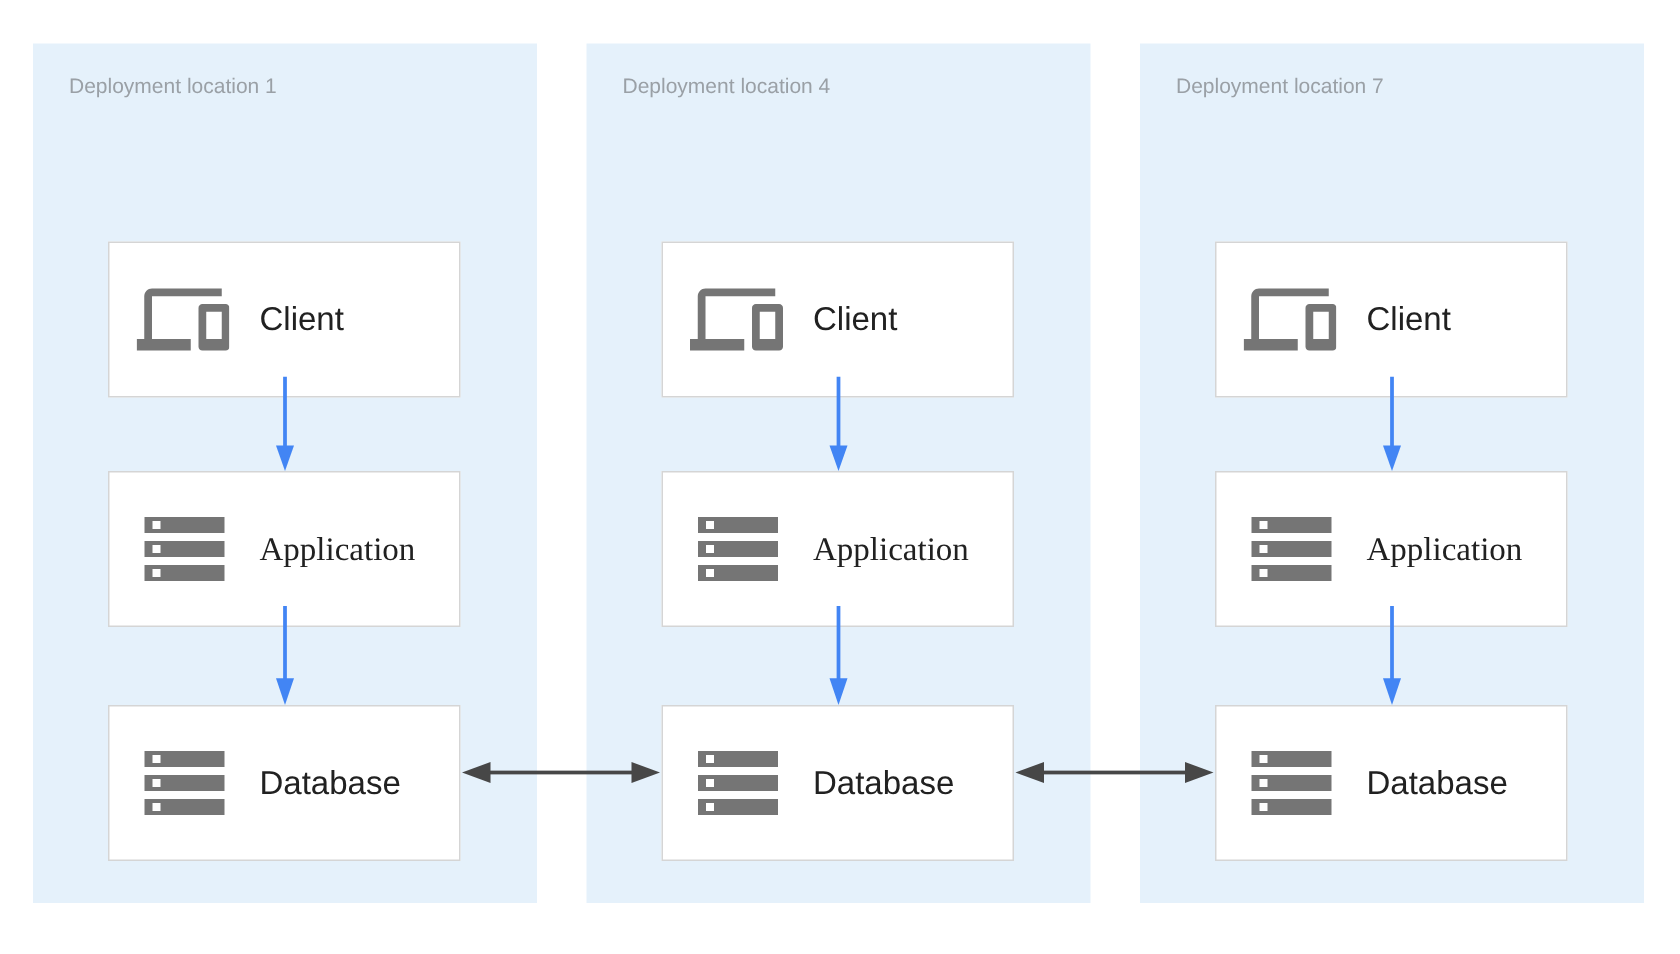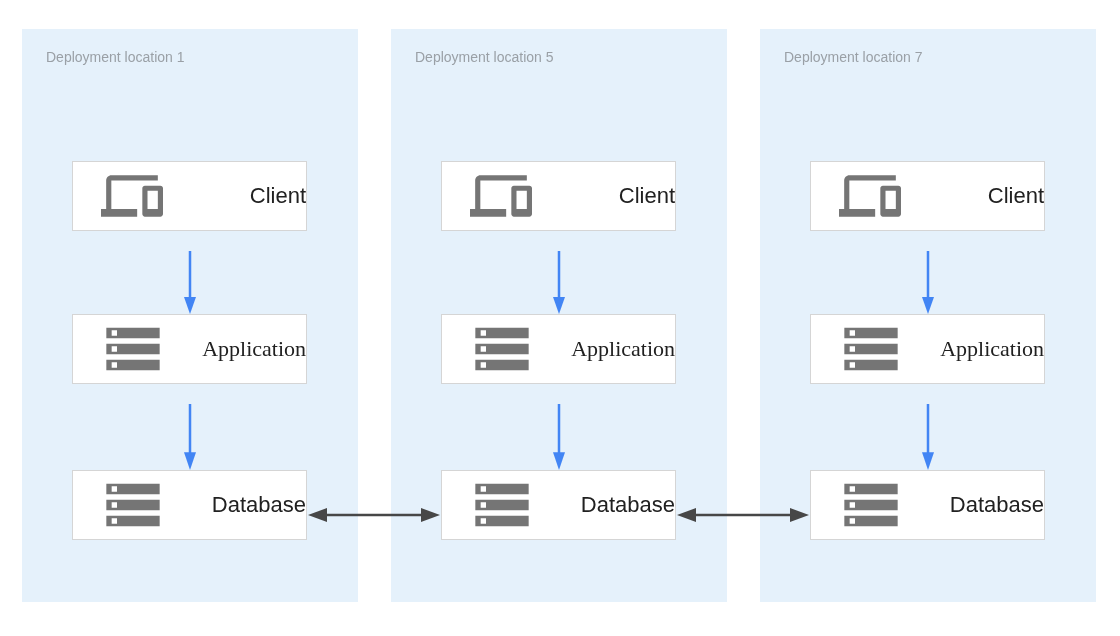--- a/index.html
+++ b/index.html
@@ -44,27 +44,26 @@
     font-weight: 400;
     line-height: 1.25;
     color: var(--title-color);
     white-space: nowrap;
   }
 
   .node {
     position: absolute;
     left: 50px;
     width: 235px;
-    height: 70px;
+    height: 104px;
     background: var(--box-bg);
     border: 1px solid var(--box-border);
     display: flex;
     align-items: center;
-    padding-left: 28px;
-    justify-content: space-between;
+    padding-left: 18px;
   }
   .node-client      { top: 132px; }
   .node-application { top: 285px; font-family: Liberation Serif, serif; }
   .node-database    { top: 441px; }
 
   .icon-wrap {
     width: 82px;
     flex: 0 0 82px;
     display: flex;
     align-items: center;
@@ -159,21 +158,21 @@
       <span class="icon-wrap">
         <svg width="64" height="64">
             <use href="#sym-storage"></use>
           </svg>
       </span>
       <span class="node-label">Database</span>
     </div>
   </section>
 
   <section class="panel panel-2">
-    <h2 class="panel-title">Deployment location 5</h2>
+    <h2 class="panel-title">Deployment location 4</h2>
 
     <div class="node node-client">
       <span class="icon-wrap">
         <svg width="62" height="62">
             <use href="#sym-devices"></use>
           </svg>
       </span>
       <span class="node-label">Client</span>
     </div>
 

